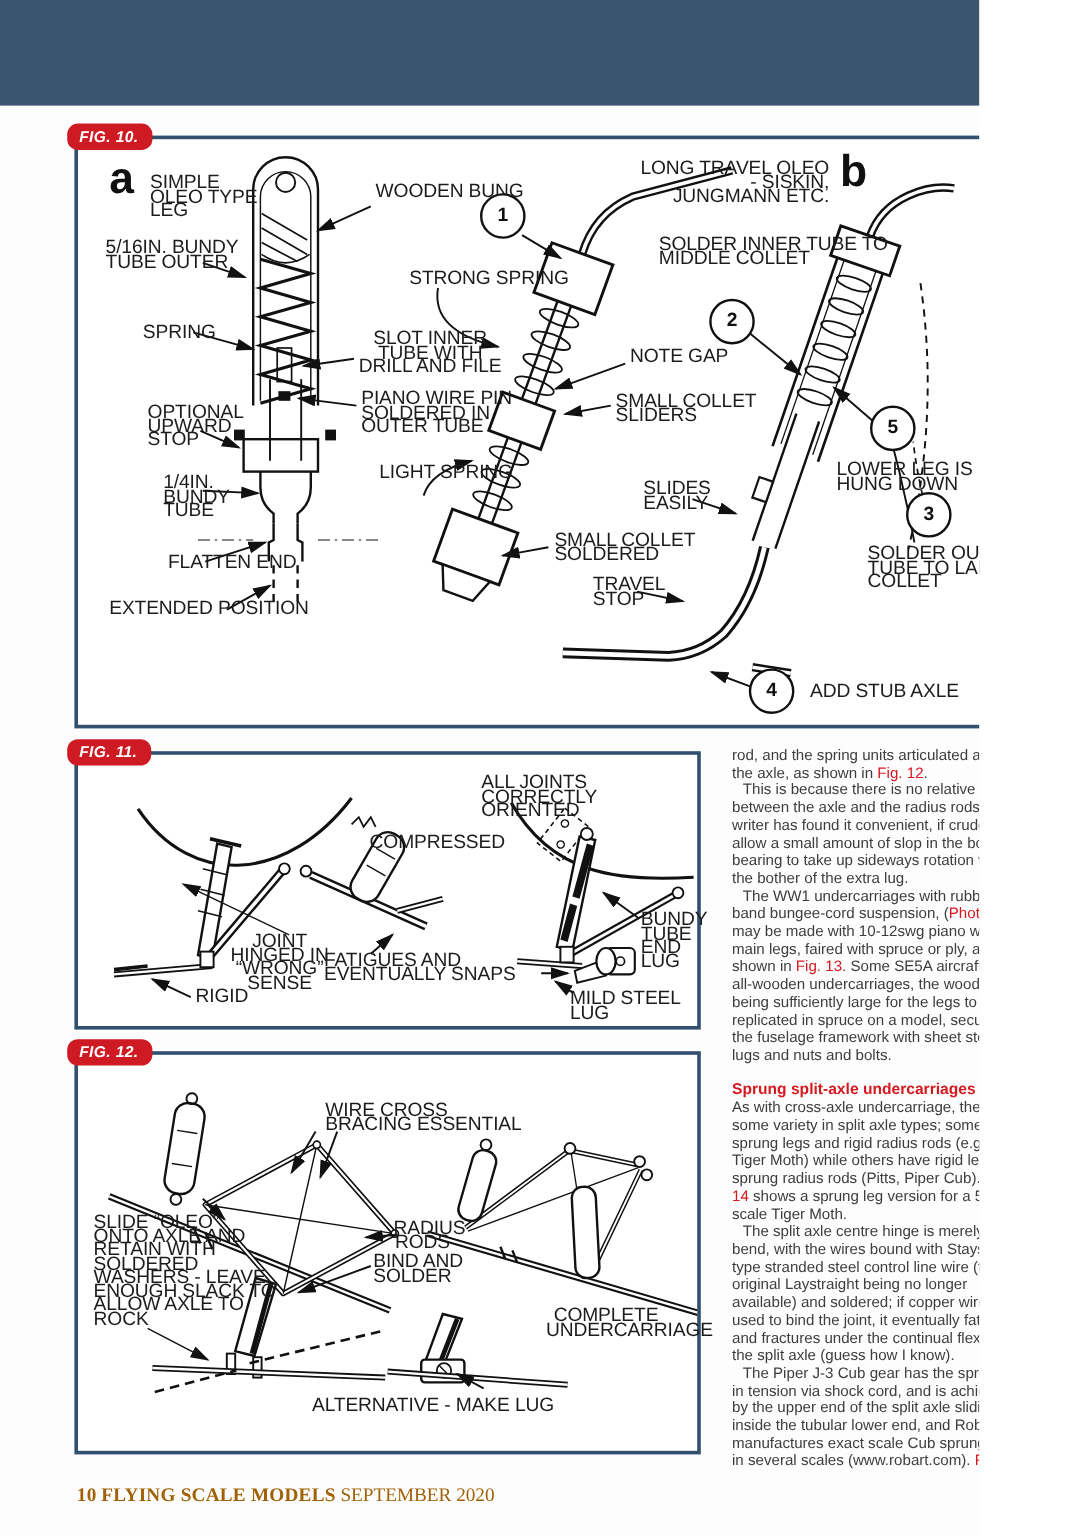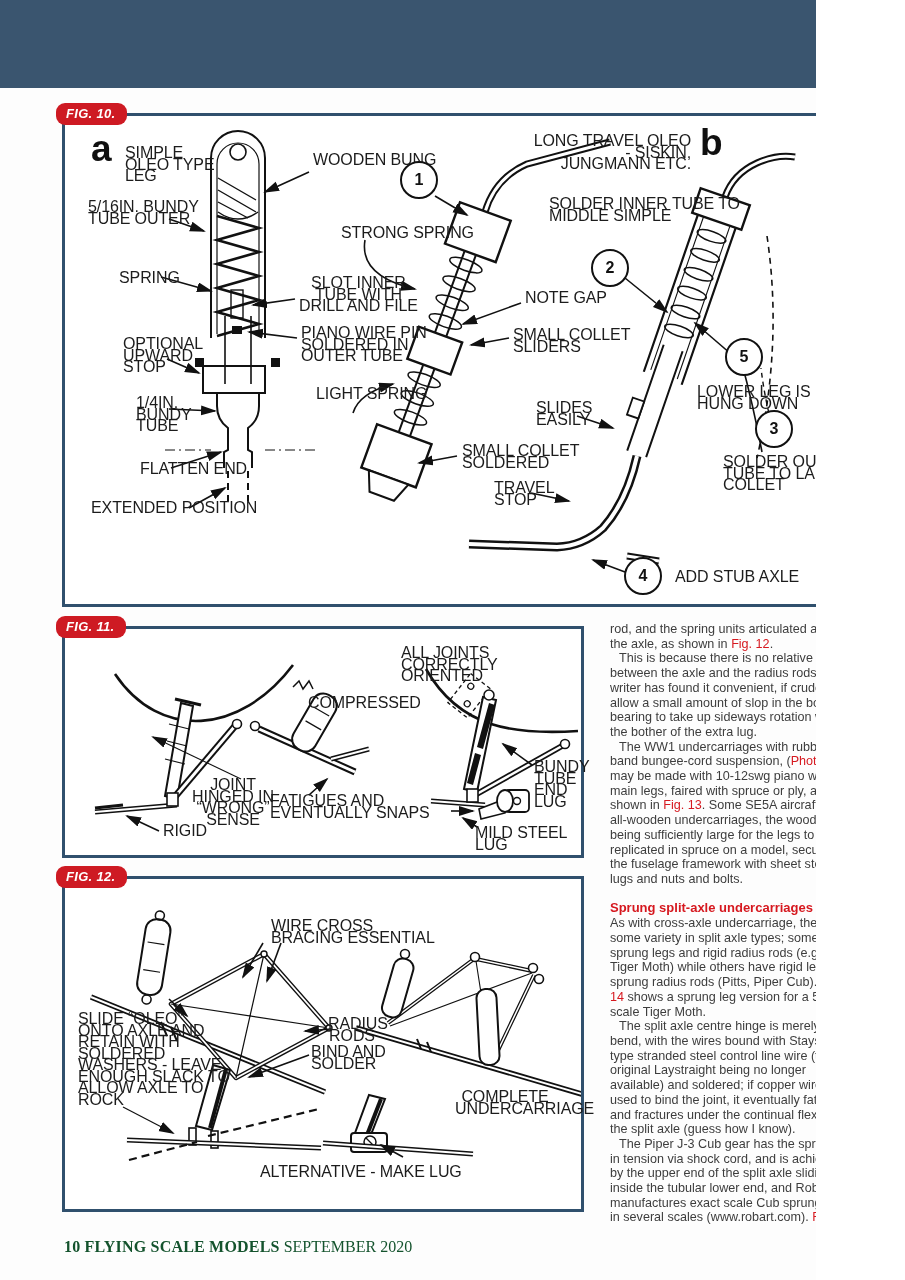--- a/index.html
+++ b/index.html
@@ -22,21 +22,21 @@
   .callout { position:absolute; width:34px; height:34px; border:2.5px solid #111; border-radius:50%;
              background:#fff; display:flex; align-items:center; justify-content:center;
              font-size:16px; font-weight:bold; color:#111; z-index:3; }
   .article { position:absolute; left:610px; top:622px; width:247px; color:#3d3d3d;
              font-size:12.6px; line-height:14.7px; }
   .article p { margin:0; }
   .article p.ind { text-indent:9px; }
   .red { color:#d6181f; font-weight:normal; }
   .subhead { color:#d6181f; font-weight:bold; font-size:13px; margin:14px 0 1px 0; }
   .footer { position:absolute; left:64px; top:1238px; font-family:"Liberation Serif",serif;
-            font-size:16px; color:#14532d; }
+            font-size:16px; color:#a16207; }
   .footer .bold { font-weight:bold; letter-spacing:.2px; }
 </style>
 </head>
 <body>
 
 <div class="page">
   <div class="topbar"></div>
 
   <section class="figbox" id="fig10">
     <div class="figtag">FIG. 10.</div>
@@ -165,21 +165,21 @@
 EASILY</div>
     <div class="lbl" style="left:397px; top:329px;">SMALL COLLET
 SOLDERED</div>
     <div class="lbl" style="left:50px; top:347px;padding-left:25px;">FLATTEN END</div>
     <div class="lbl" style="left:429px; top:366px;">TRAVEL
 STOP</div>
     <div class="lbl" style="left:26px; top:386px;">EXTENDED POSITION</div>
     <div class="lbl ra" style="left:466px; top:19px; width:160px;">LONG TRAVEL OLEO - SISKIN,
 JUNGMANN ETC.</div>
     <div class="lbl" style="left:484px; top:82px;">SOLDER INNER TUBE TO
-MIDDLE SIMPLE</div>
+MIDDLE COLLET</div>
     <div class="lbl" style="left:632px; top:270px;">LOWER LEG IS
 HUNG DOWN</div>
     <div class="lbl" style="left:658px; top:340px;">SOLDER OUTER
 TUBE TO LARGE
 COLLET</div>
     <div class="lbl" style="left:610px; top:455px;">ADD STUB AXLE</div>
 
     <div class="callout" style="left:335px; top:45px;">1</div>
     <div class="callout" style="left:526px; top:133px;">2</div>
     <div class="callout" style="left:660px; top:222px;">5</div>

